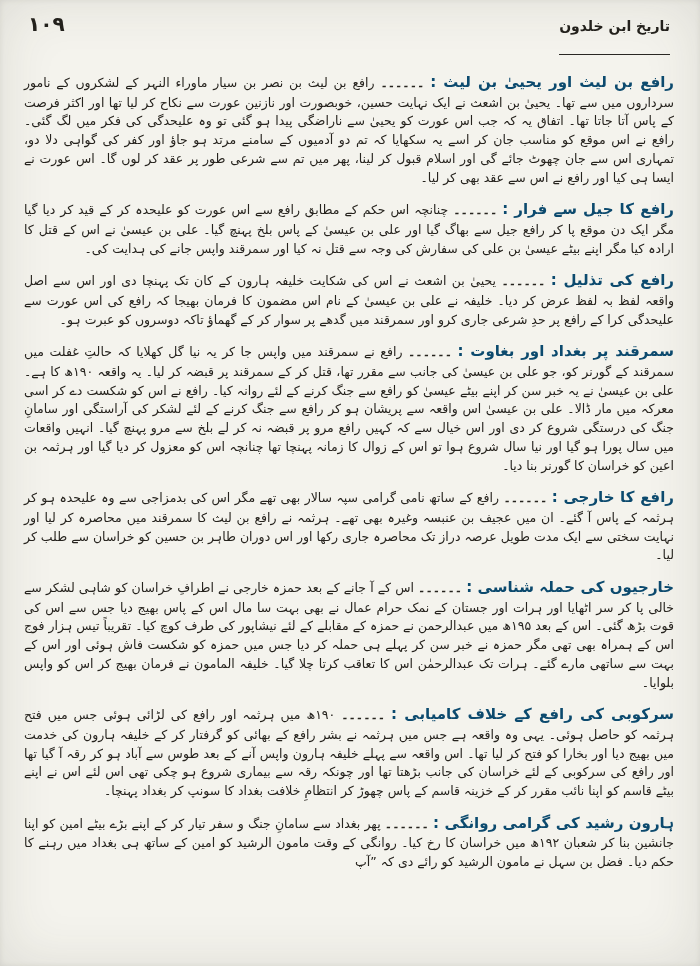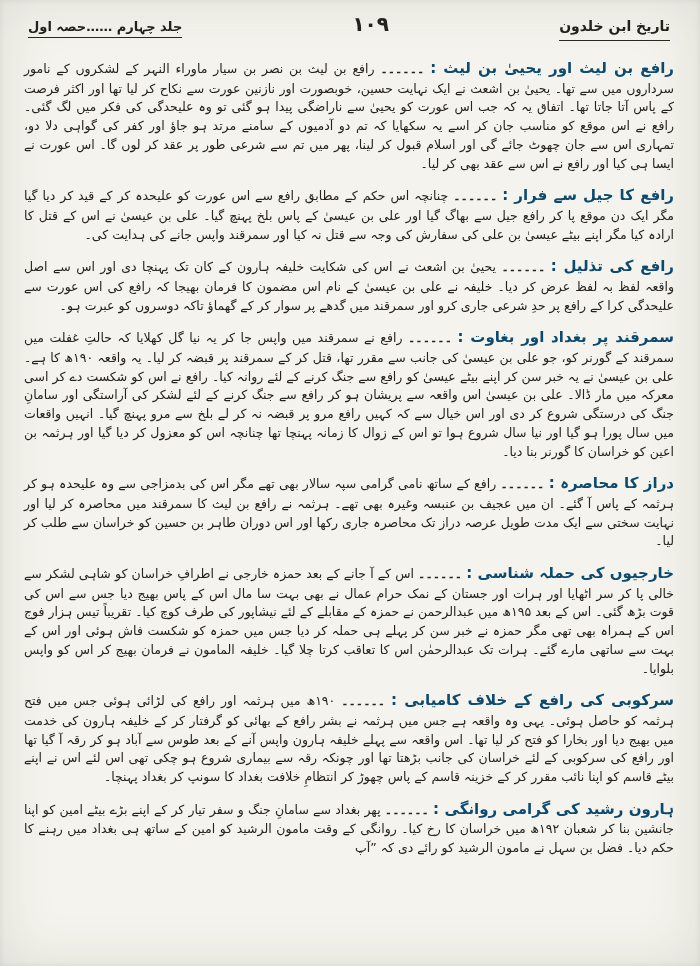--- a/index.html
+++ b/index.html
@@ -23,21 +23,21 @@
     display:flex;
     align-items:baseline;
     justify-content:space-between;
     padding:2px 4px 4px 4px;
     margin-bottom:12px;
   }
   .header-title {
     font-size:14px;
     font-weight:bold;
     border-bottom:1.5px solid #2a2824;
-    padding-bottom:6px;
+    padding-bottom:20px;
   }
   .header-page-number {
     font-size:20px;
     font-weight:bold;
     letter-spacing:3px;
   }
   .header-volume {
     font-size:13px;
     font-weight:bold;
     border-bottom:1.5px solid #2a2824;
@@ -62,21 +62,20 @@
   }
 </style>
 </head>
 <body>
 
 <div class="page">
 
   <header class="page-header">
     <div class="header-title">تاریخ ابن خلدون</div>
     <div class="header-page-number">۱۰۹</div>
-    <div class="header-volume">جلد چہارم ……حصہ اول</div>
   </header>
 
   <main class="page-body">
 
     <p class="para">
       <span class="heading">رافع بن لیث اور یحییٰ بن لیث :</span>
       <span class="leader">۔۔۔۔۔۔</span>
       <span>رافع بن لیث بن نصر بن سیار ماوراء النہر کے لشکروں کے نامور سرداروں میں سے تھا۔ یحییٰ بن اشعث نے ایک نہایت حسین، خوبصورت اور نازنین عورت سے نکاح کر لیا تھا اور اکثر فرصت کے پاس آتا جاتا تھا۔ اتفاق یہ کہ جب اس عورت کو یحییٰ سے ناراضگی پیدا ہو گئی تو وہ علیحدگی کی فکر میں لگ گئی۔ رافع نے اس موقع کو مناسب جان کر اسے یہ سکھایا کہ تم دو آدمیوں کے سامنے مرتد ہو جاؤ اور کفر کی گواہی دلا دو، تمہاری اس سے جان چھوٹ جائے گی اور اسلام قبول کر لینا، پھر میں تم سے شرعی طور پر عقد کر لوں گا۔ اس عورت نے ایسا ہی کیا اور رافع نے اس سے عقد بھی کر لیا۔</span>
     </p>
 
@@ -92,21 +91,21 @@
       <span>یحییٰ بن اشعث نے اس کی شکایت خلیفہ ہارون کے کان تک پہنچا دی اور اس سے اصل واقعہ لفظ بہ لفظ عرض کر دیا۔ خلیفہ نے علی بن عیسیٰ کے نام اس مضمون کا فرمان بھیجا کہ رافع کی اس عورت سے علیحدگی کرا کے رافع پر حدِ شرعی جاری کرو اور سمرقند میں گدھے پر سوار کر کے گھماؤ تاکہ دوسروں کو عبرت ہو۔</span>
     </p>
 
     <p class="para">
       <span class="heading">سمرقند پر بغداد اور بغاوت :</span>
       <span class="leader">۔۔۔۔۔۔</span>
       <span>رافع نے سمرقند میں واپس جا کر یہ نیا گل کھلایا کہ حالتِ غفلت میں سمرقند کے گورنر کو، جو علی بن عیسیٰ کی جانب سے مقرر تھا، قتل کر کے سمرقند پر قبضہ کر لیا۔ یہ واقعہ ۱۹۰ھ کا ہے۔ علی بن عیسیٰ نے یہ خبر سن کر اپنے بیٹے عیسیٰ کو رافع سے جنگ کرنے کے لئے روانہ کیا۔ رافع نے اس کو شکست دے کر اسی معرکہ میں مار ڈالا۔ علی بن عیسیٰ اس واقعہ سے پریشان ہو کر رافع سے جنگ کرنے کے لئے لشکر کی آراستگی اور سامانِ جنگ کی درستگی شروع کر دی اور اس خیال سے کہ کہیں رافع مرو پر قبضہ نہ کر لے بلخ سے مرو پہنچ گیا۔ انہیں واقعات میں سال پورا ہو گیا اور نیا سال شروع ہوا تو اس کے زوال کا زمانہ پہنچا تھا چنانچہ اس کو معزول کر دیا گیا اور ہرثمہ بن اعین کو خراسان کا گورنر بنا دیا۔</span>
     </p>
 
     <p class="para">
-      <span class="heading">دراز کا محاصرہ :</span>
+      <span class="heading">رافع کا خارجی :</span>
       <span class="leader">۔۔۔۔۔۔</span>
       <span>رافع کے ساتھ نامی گرامی سپہ سالار بھی تھے مگر اس کی بدمزاجی سے وہ علیحدہ ہو کر ہرثمہ کے پاس آ گئے۔ ان میں عجیف بن عنبسہ وغیرہ بھی تھے۔ ہرثمہ نے رافع بن لیث کا سمرقند میں محاصرہ کر لیا اور نہایت سختی سے ایک مدت طویل عرصہ دراز تک محاصرہ جاری رکھا اور اس دوران طاہر بن حسین کو خراسان سے طلب کر لیا۔</span>
     </p>
 
     <p class="para">
       <span class="heading">خارجیوں کی حملہ شناسی :</span>
       <span class="leader">۔۔۔۔۔۔</span>
       <span>اس کے آ جانے کے بعد حمزہ خارجی نے اطرافِ خراسان کو شاہی لشکر سے خالی پا کر سر اٹھایا اور ہرات اور جستان کے نمک حرام عمال نے بھی بہت سا مال اس کے پاس بھیج دیا جس سے اس کی قوت بڑھ گئی۔ اس کے بعد ۱۹۵ھ میں عبدالرحمن نے حمزہ کے مقابلے کے لئے نیشاپور کی طرف کوچ کیا۔ تقریباً تیس ہزار فوج اس کے ہمراہ بھی تھی مگر حمزہ نے خبر سن کر پہلے ہی حملہ کر دیا جس میں حمزہ کو شکست فاش ہوئی اور اس کے بہت سے ساتھی مارے گئے۔ ہرات تک عبدالرحمٰن اس کا تعاقب کرتا چلا گیا۔ خلیفہ المامون نے فرمان بھیج کر اس کو واپس بلوایا۔</span>
     </p>
 

